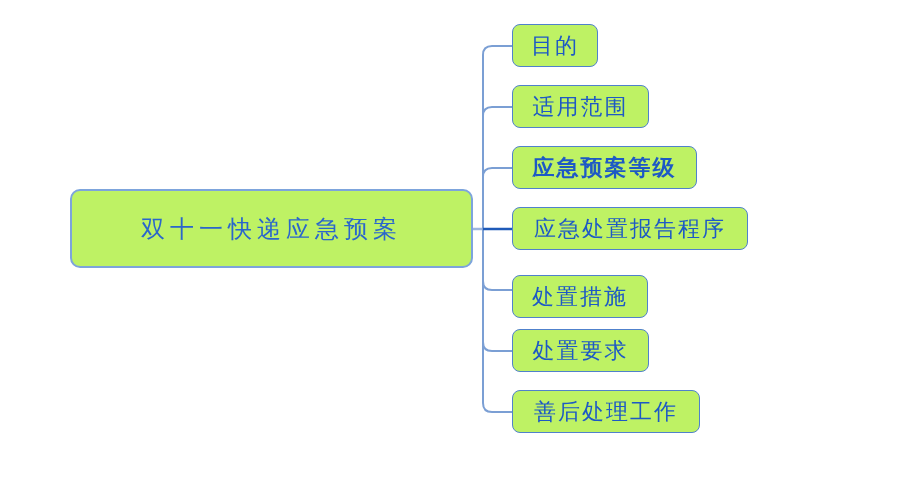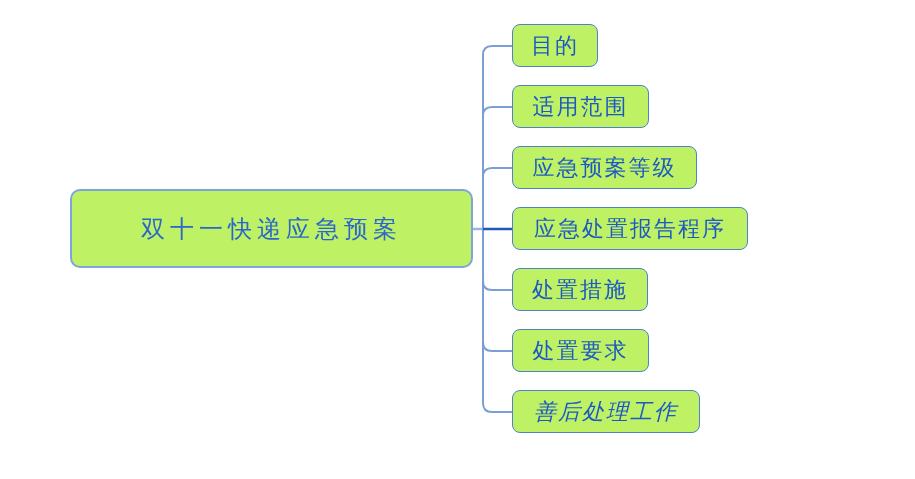--- a/index.html
+++ b/index.html
@@ -49,25 +49,25 @@
     left: 512px;
     height: 43px;
     border: 1.5px solid #5081cc;
     border-radius: 8px;
     font-size: 22px;
     letter-spacing: 2px;
     color: #1d59c5;
   }
   .n1 { top: 24px;  width: 86px;  }
   .n2 { top: 85px;  width: 137px; }
-  .n3 { top: 146px; width: 185px; }
+  .n3 { top: 146px; width: 185px; font-weight: bold; }
   .n4 { top: 207px; width: 236px; }
-  .n5 { top: 268px; width: 136px; }
+  .n5 { top: 275px; width: 136px; }
   .n6 { top: 329px; width: 137px; }
-  .n7 { top: 390px; width: 188px; font-style: italic; }
+  .n7 { top: 390px; width: 188px; }
   .node-label {
     display: inline-block;
   }
   path.branch-line {
     fill: none;
     stroke: #7b9fd4;
     stroke-width: 2;
     stroke-linecap: round;
   }
   path.root-link {

